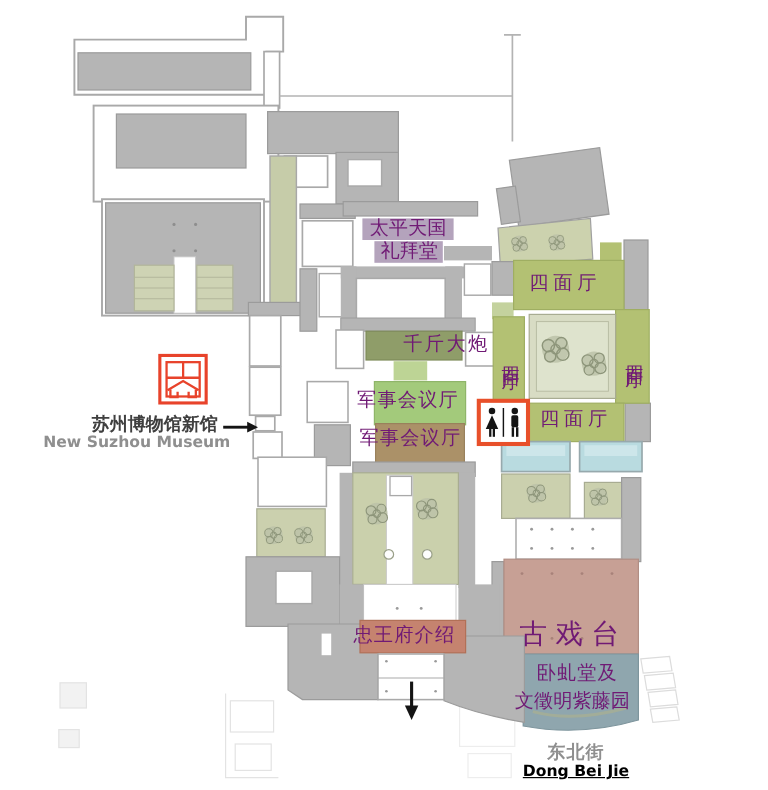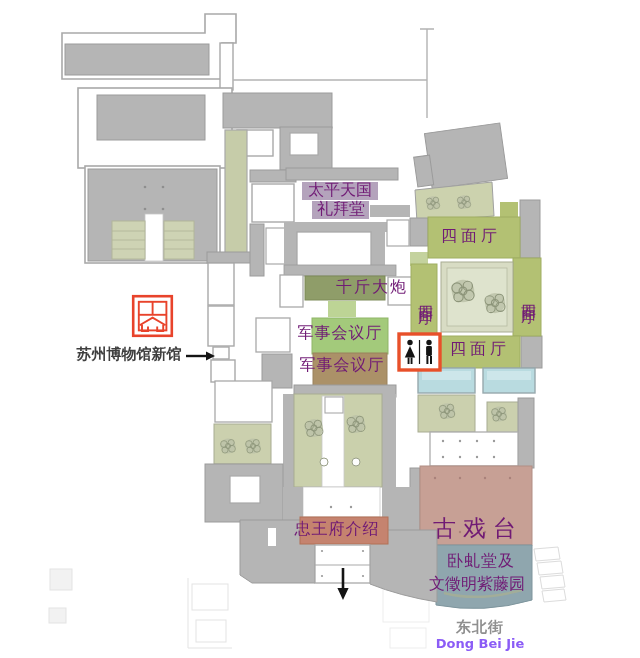--- a/index.html
+++ b/index.html
@@ -8,21 +8,21 @@
   #plan{position:absolute;left:0;top:0;}
   .lbl{position:absolute;transform:translate(-50%,-50%);white-space:nowrap;
        color:#701a75;font-family:Liberation Mono, monospace;line-height:1;}
   .lbl.cjk{font-size:16px;font-weight:500;}
   .lbl.vert{writing-mode:vertical-rl;text-orientation:upright;letter-spacing:3px;font-size:15px;}
   .lbl.spread{letter-spacing:4px;}
   .lbl.wide{letter-spacing:7px;font-size:23px;margin-top:24px;}
   .lbl.sans{font-family:"DejaVu Sans","Liberation Sans",sans-serif;font-weight:bold;}
   .muted1{color:#3f3f3f;}
   .muted2{color:#8f8f8f;}
-  .muted3{color:#8b5cf6;}
+  .muted3{color:#000000;text-decoration:underline;}
 </style>
 </head>
 <body>
 
 <div id="stage">
 
 <svg id="plan" width="640" height="658" viewBox="0 0 640 658">
   <defs>
     <g id="tree">
       <circle r="7.5" fill="#bcc2a8" fill-opacity="0.85"></circle>
@@ -279,14 +279,15 @@
 
 <div class="lbl cjk" style="left:337px;top:530px;letter-spacing:1px;">忠王府介绍</div>
 
 <div class="lbl cjk" style="left:481px;top:562px;letter-spacing:1px;">卧虬堂及</div>
 <div class="lbl cjk" style="left:477px;top:585px;">文徵明紫藤园</div>
 
 <div class="lbl sans muted2" style="left:480px;top:627px;font-size:15px;letter-spacing:1px;">东北街</div>
 <div class="lbl sans muted3" style="left:480px;top:643px;font-size:13px;">Dong Bei Jie</div>
 
 <div class="lbl sans muted1" style="left:129px;top:354px;font-size:15px;">苏州博物馆新馆</div>
+<div class="lbl sans muted2" style="left:114px;top:369px;font-size:13px;">New Suzhou Museum</div>
 
 </div>
 
 </body></html>

